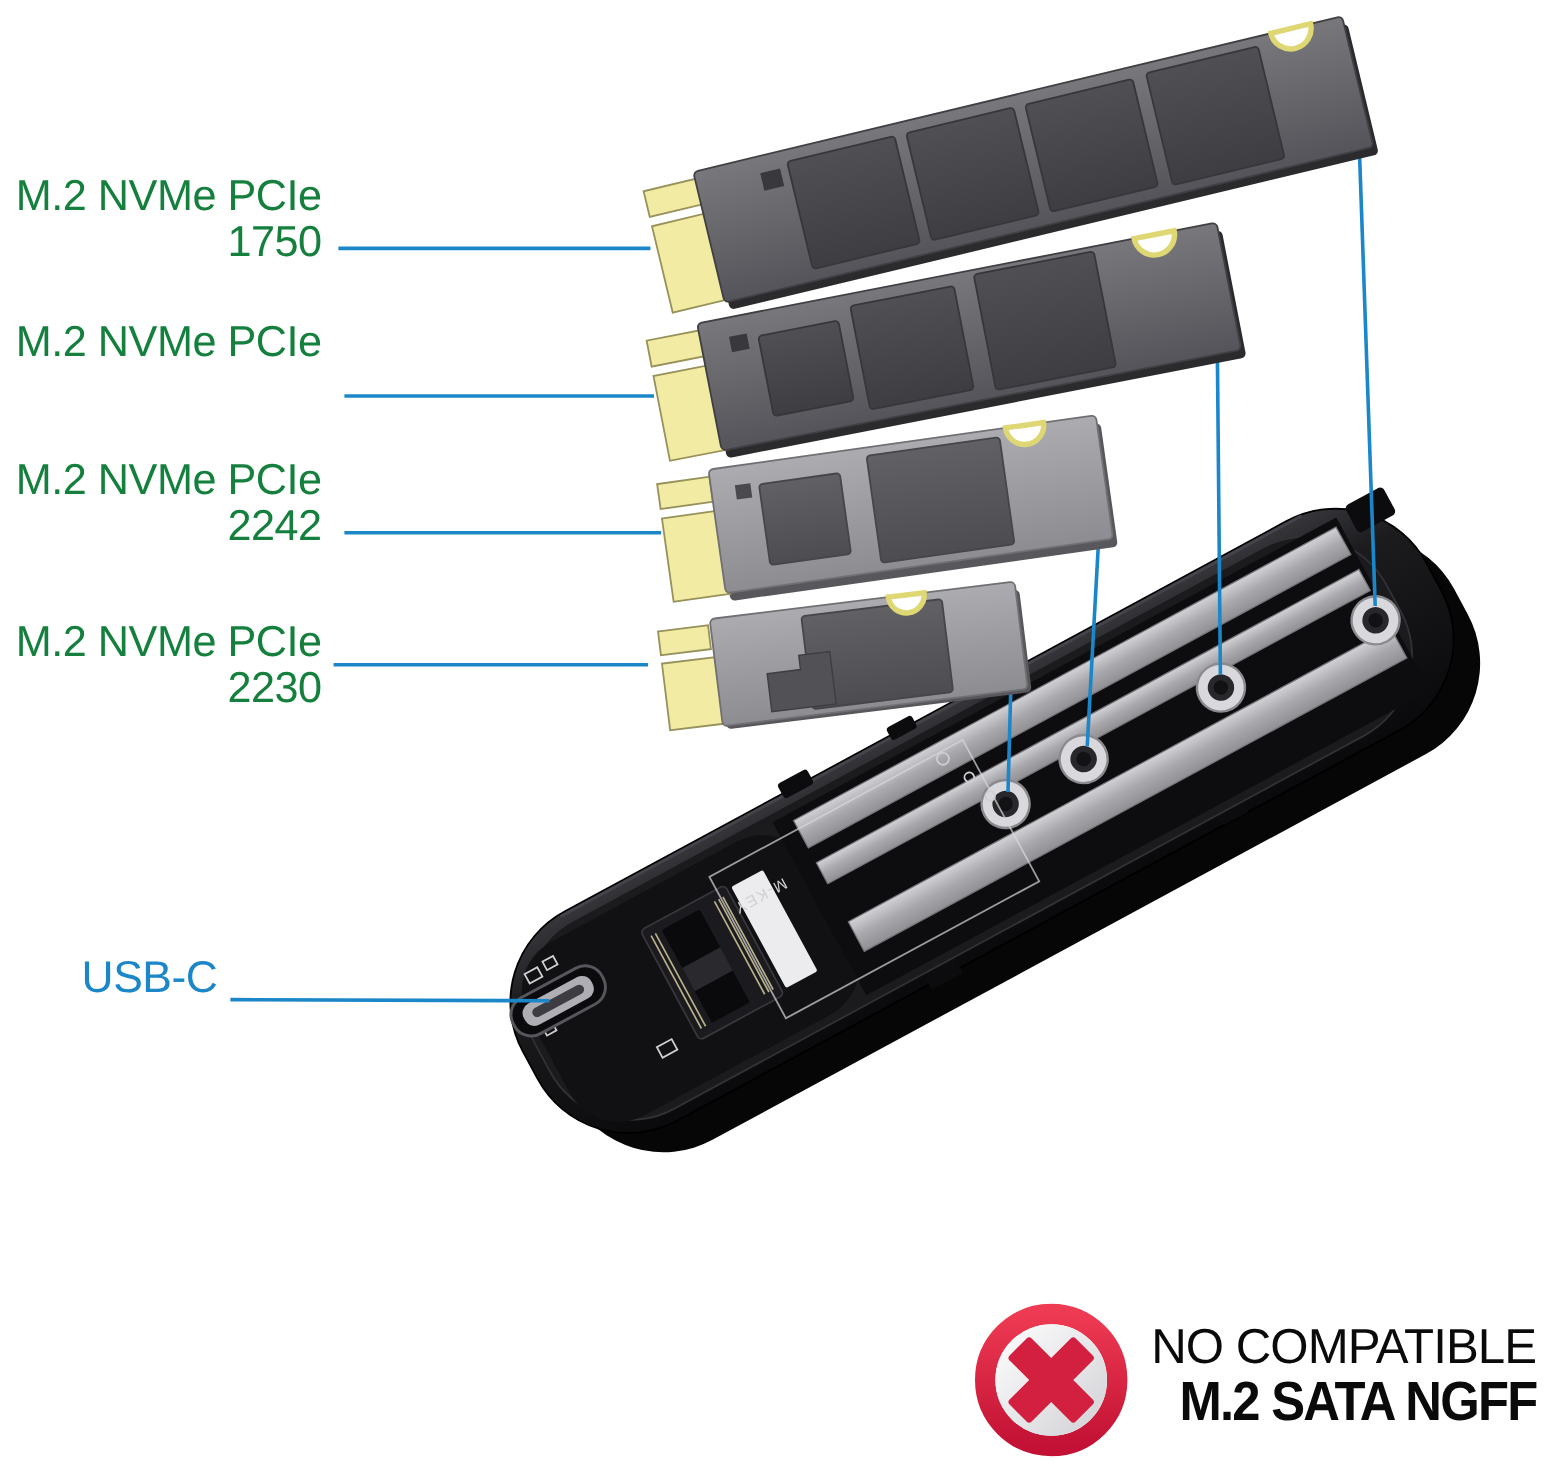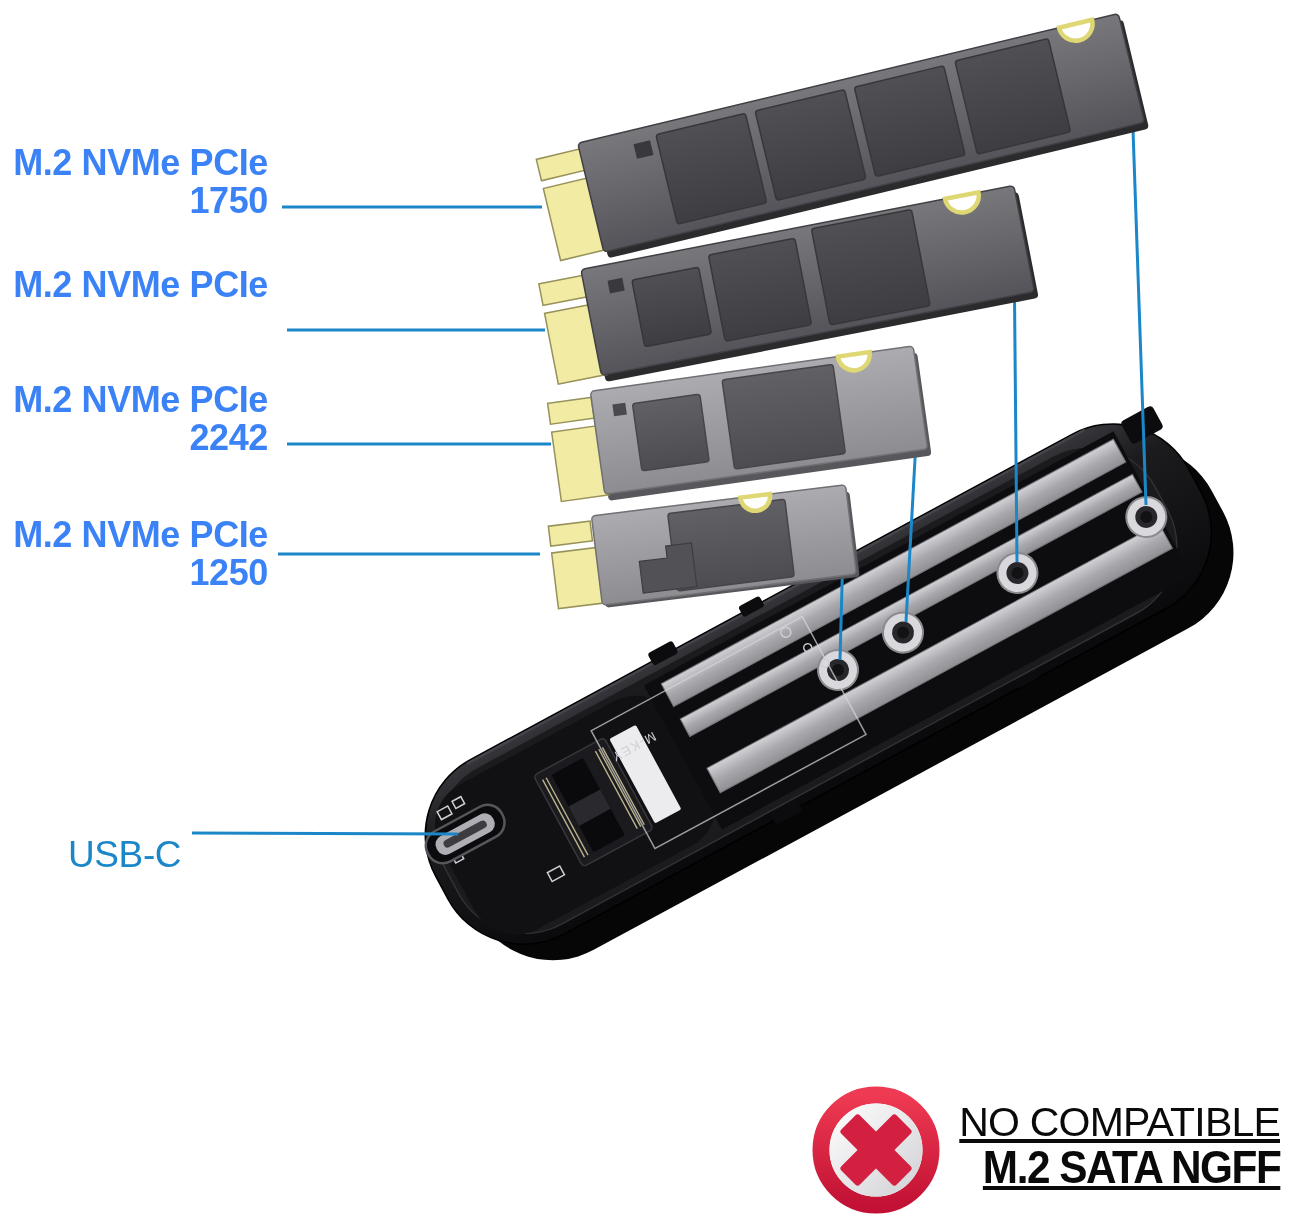--- a/index.html
+++ b/index.html
@@ -3,33 +3,33 @@
 <meta charset="utf-8">
 <style>
   html,body{margin:0;padding:0;background:#ffffff;}
   body{width:1304px;height:1219px;position:relative;overflow:hidden;
        font-family:"Liberation Sans",sans-serif;}
   #stage{position:absolute;left:0;top:0;width:1304px;height:1219px;}
   svg{display:block;}
   .illustration{position:absolute;left:0;top:0;z-index:1;}
 
   .ssd-label{position:absolute;left:0;width:268px;text-align:right;z-index:3;
-             color:#3b82f6;font-size:36px;line-height:38px;font-weight:700;
+             color:#15803d;font-size:36px;line-height:38px;font-weight:400;
              letter-spacing:-0.4px;white-space:nowrap;}
   .ssd-label .l2{display:block;}
   #label-2280{top:144px;}
   #label-2260{top:266px;}
   #label-2242{top:381px;}
   #label-2230{top:516px;}
 
-  .usb-label{position:absolute;left:68px;top:836px;z-index:3;color:#1b87c9;
+  .usb-label{position:absolute;left:68px;top:796px;z-index:3;color:#1b87c9;
              font-size:37px;line-height:38px;letter-spacing:-0.4px;}
 
   .warning{position:absolute;right:24px;top:1100px;z-index:3;text-align:right;
-           color:#0a0a0a;text-decoration:underline;}
+           color:#0a0a0a;}
   .warning .w1{font-size:41px;line-height:44px;font-weight:400;letter-spacing:-0.8px;
                white-space:nowrap;}
   .warning .w2{font-size:46px;line-height:46px;font-weight:700;letter-spacing:-1.6px;
                transform:scaleX(0.92);transform-origin:100% 50%;white-space:nowrap;}
   .badge{position:absolute;left:812px;top:1086px;z-index:3;}
 </style>
 </head>
 <body>
 
 <div id="stage">
@@ -224,21 +224,21 @@
   </div>
   <div class="ssd-label" id="label-2260">
     <span class="l1">M.2 NVMe PCIe</span>
   </div>
   <div class="ssd-label" id="label-2242">
     <span class="l1">M.2 NVMe PCIe</span>
     <span class="l2">2242</span>
   </div>
   <div class="ssd-label" id="label-2230">
     <span class="l1">M.2 NVMe PCIe</span>
-    <span class="l2">1250</span>
+    <span class="l2">2230</span>
   </div>
 
   <div class="usb-label">USB-C</div>
 
   <svg class="badge" width="128" height="128" viewBox="-64 -64 128 128">
     <defs>
       <linearGradient id="gRing" x1="0" y1="0" x2="0" y2="1">
         <stop offset="0" stop-color="#ee3a52"></stop>
           <stop offset="1" stop-color="#c21134"></stop>
       </linearGradient>

